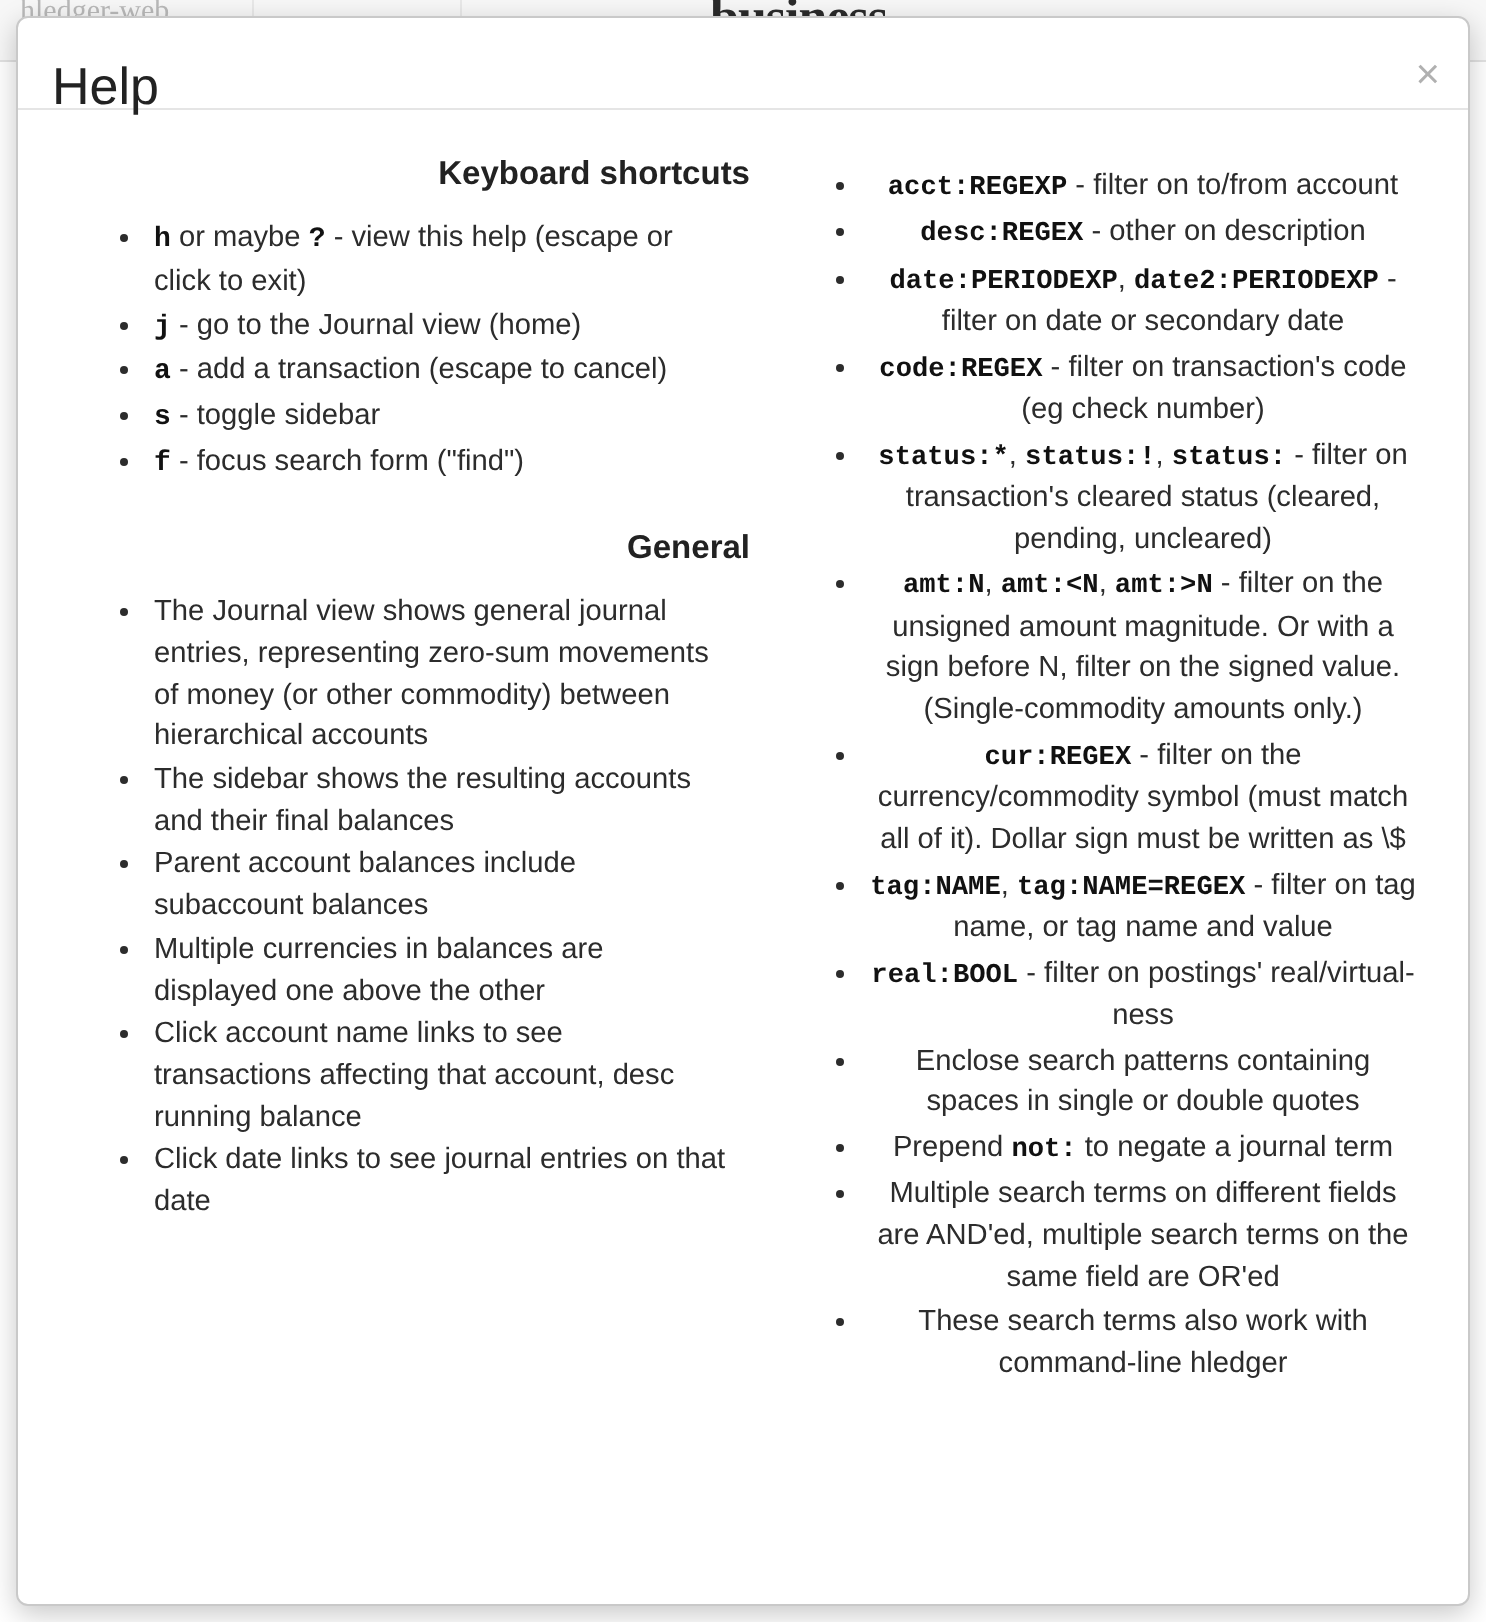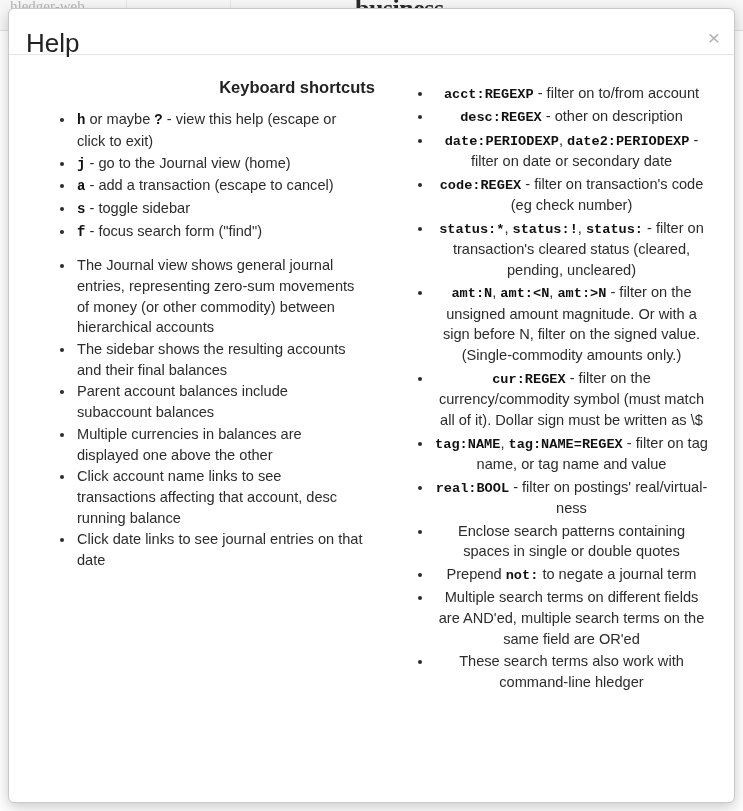--- a/index.html
+++ b/index.html
@@ -177,20 +177,21 @@
           <span class="kbd">a</span><span> - add a transaction (escape to cancel)</span>
         </li>
         <li>
           <span class="kbd">s</span><span> - toggle sidebar</span>
         </li>
         <li>
           <span class="kbd">f</span><span> - focus search form ("find")</span>
         </li>
       </ul>
 
+      <h4 class="section second">General</h4>
       <ul class="help-list">
         <li>The Journal view shows general journal entries, representing zero-sum movements of money (or other commodity) between hierarchical accounts</li>
         <li>The sidebar shows the resulting accounts and their final balances</li>
         <li>Parent account balances include subaccount balances</li>
         <li>Multiple currencies in balances are displayed one above the other</li>
         <li>Click account name links to see transactions affecting that account, desc running balance</li>
         <li>Click date links to see journal entries on that date</li>
       </ul>
 
     </div>

